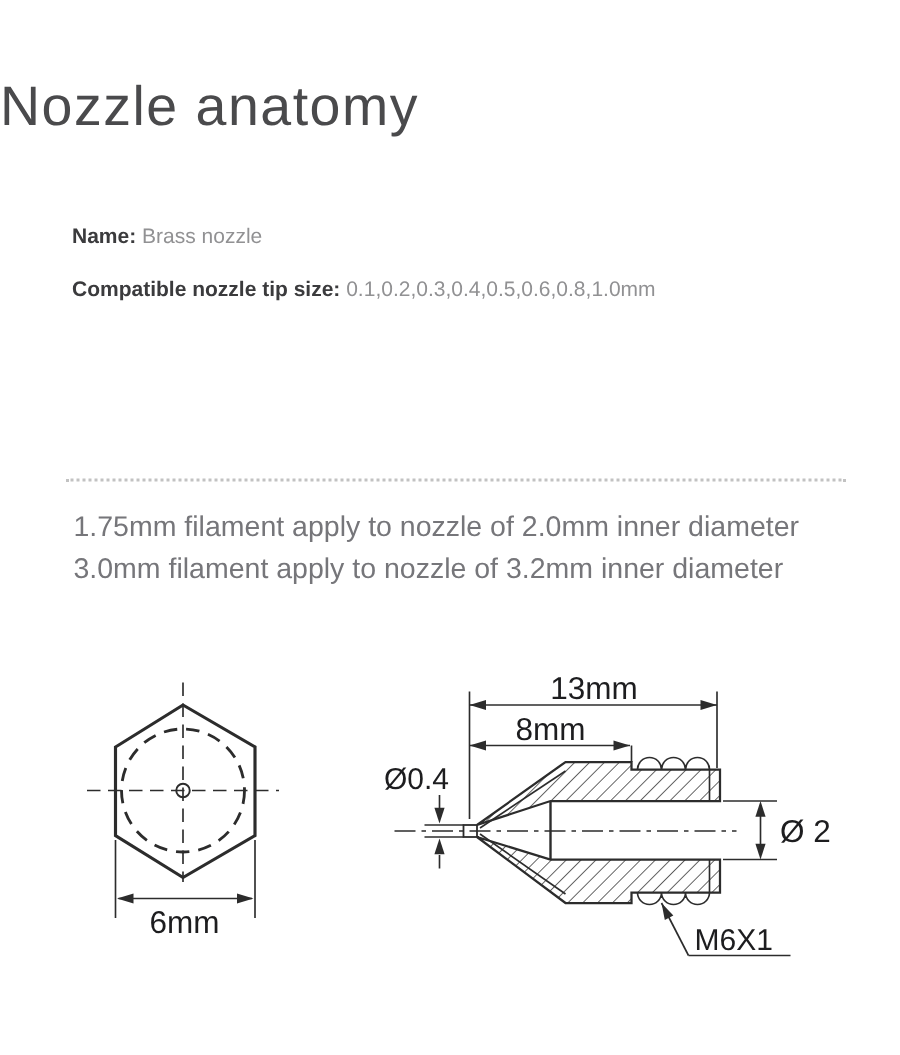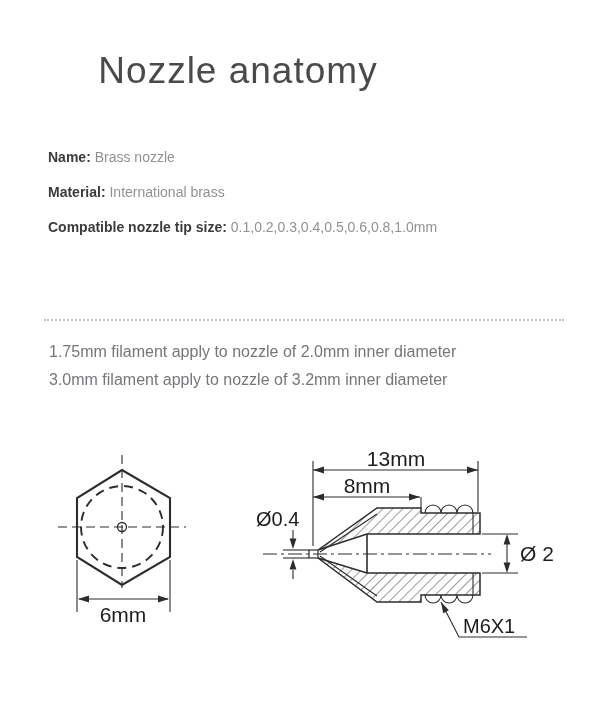--- a/index.html
+++ b/index.html
@@ -1,33 +1,33 @@
 <!DOCTYPE html>
 <html><head>
 <meta charset="utf-8">
 <style>
   html,body{margin:0;padding:0;background:#ffffff;}
   body{width:600px;height:703px;position:relative;overflow:hidden;
        font-family:"Liberation Sans",sans-serif;}
   .page{position:absolute;inset:0;background:#ffffff;}
 
   .title{position:absolute;top:50px;left:0;width:476px;margin:0;
-         text-align:center;font-size:37px;font-weight:300;letter-spacing:1px;
+         font-size:37px;font-weight:300;letter-spacing:1px;
          color:#4a4a4c;}
 
   .specs{position:absolute;top:140px;left:48px;width:535px;}
   .spec-row{font-size:14px;line-height:35px;height:35px;white-space:nowrap;}
   .spec-label{font-weight:bold;color:#3b3b3d;}
   .spec-value{color:#919193;}
 
   .divider{position:absolute;top:319px;left:44px;width:520px;height:0;
            border-top:2px dotted #c2c2c2;}
 
   .notes{position:absolute;top:338px;left:49px;width:520px;}
-  .note{font-size:16px;line-height:27.5px;color:#76767a;white-space:nowrap;}
+  .note{font-size:19px;line-height:27.5px;color:#76767a;white-space:nowrap;}
 
   .diagram-svg{position:absolute;top:0;left:0;width:600px;height:703px;}
 
   .outline{stroke:#2c2c2c;stroke-width:1.6;fill:none;}
   .thin{stroke:#2c2c2c;stroke-width:1.1;fill:none;}
   .cl{stroke:#2c2c2c;stroke-width:1.1;fill:none;}
   .arrow{fill:#2c2c2c;stroke:none;}
   .dim-text{font-size:21px;fill:#1d1d1f;font-weight:500;
             font-family:"Liberation Sans",sans-serif;}
   .dim-text-sm{font-size:20px;fill:#1d1d1f;font-weight:500;
@@ -35,21 +35,20 @@
 </style>
 </head>
 <body>
 
 <div class="page">
 
   <h1 class="title">Nozzle anatomy</h1>
 
   <div class="specs">
     <div class="spec-row"><span class="spec-label">Name: </span><span class="spec-value">Brass nozzle</span></div>
-    <div class="spec-row"><span class="spec-label">Material: </span><span class="spec-value">International brass</span></div>
     <div class="spec-row"><span class="spec-label">Compatible nozzle tip size: </span><span class="spec-value">0.1,0.2,0.3,0.4,0.5,0.6,0.8,1.0mm</span></div>
   </div>
 
   <div class="divider"></div>
 
   <div class="notes">
     <div class="note">1.75mm filament apply to nozzle of 2.0mm inner diameter</div>
     <div class="note">3.0mm filament apply to nozzle of 3.2mm inner diameter</div>
   </div>
 

